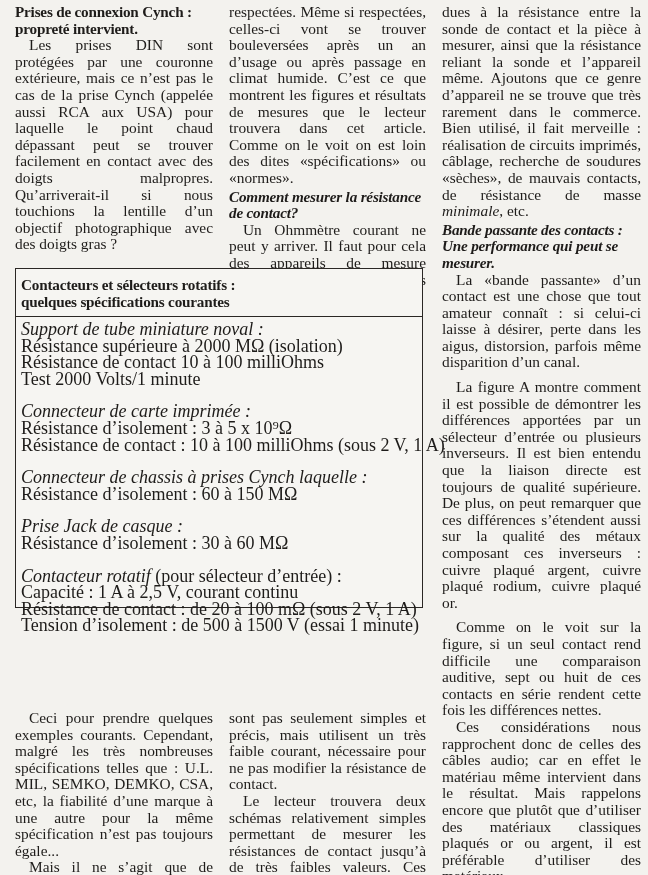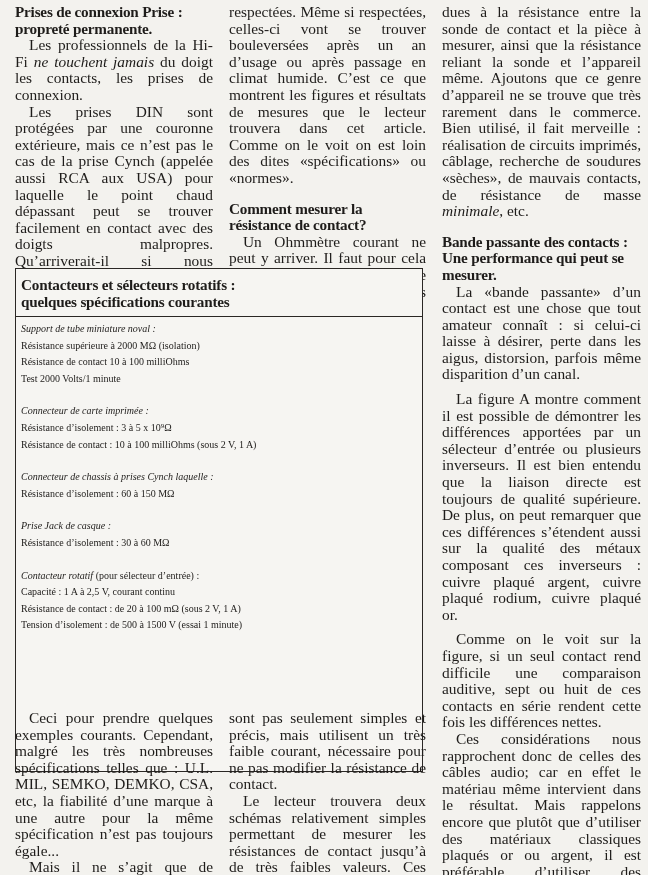--- a/index.html
+++ b/index.html
@@ -17,50 +17,49 @@
     text-align: justify;
     hyphens: none;
   }
   .col p { margin: 0; text-indent: 14px; }
   .col p.noind { text-indent: 0; }
   .col p.gap { margin-top: 8px; }
   .col h3 {
     margin: 0; font-size: 15.2px; font-weight: bold; line-height: 16.6px;
     text-align: left; letter-spacing: -0.2px;
   }
-  .col h3.gap { margin-top: 14px; }
+  .col h3.gap { margin-top: 2px; font-style: italic; }
   .c1 { left: 15px; top: 4px; width: 198px; }
   .c2 { left: 229px; top: 4px; width: 197px; }
   .c3 { left: 442px; top: 4px; width: 199px; }
   .c1b { left: 15px; top: 710px; width: 198px; }
   .c2b { left: 229px; top: 710px; width: 197px; }
 
   .spec-box {
-    position: absolute; left: 15px; top: 268px; width: 408px; height: 504px;
+    position: absolute; left: 15px; top: 268px; width: 408px; height: 340px;
     border: 1.6px solid #2a2724; box-sizing: border-box;
     background: #f6f5f2;
   }
   .spec-head {
     border-bottom: 1.6px solid #2a2724;
     padding: 7px 5px 6px 5px;
     font-weight: bold; font-size: 15.2px; line-height: 17px;
     letter-spacing: -0.2px;
   }
-  .spec-body { padding: 4px 5px 0 5px; font-size: 10px; line-height: 16.6px; }
+  .spec-body { padding: 4px 5px 0 5px; font-size: 18px; line-height: 16.6px; }
   .spec-group { margin-bottom: 16px; }
   .spec-group .t { font-style: italic; }
   .spec-group .line { white-space: nowrap; }
   i, .it { font-style: italic; }
 </style>
 </head>
 <body>
 
 <div class="col c1">
-  <h3>Prises de connexion Prise : propreté permanente.</h3>
-  <p><span>Les professionnels de la Hi-Fi </span><i>ne touchent jamais</i><span> du doigt les contacts, les prises de connexion.</span></p>
+  <h3>Prises de connexion Cynch : propreté intervient.</h3>
   <p>Les prises DIN sont protégées par une couronne extérieure, mais ce n’est pas le cas de la prise Cynch (appelée aussi RCA aux USA) pour laquelle le point chaud dépassant peut se trouver facilement en contact avec des doigts malpropres. Qu’arriverait-il si nous touchions la lentille d’un objectif photographique avec des doigts gras ?</p>
 </div>
 
 <div class="col c2">
   <p class="noind">respectées. Même si respectées, celles-ci vont se trouver bouleversées après un an d’usage ou après passage en climat humide. C’est ce que montrent les figures et résultats de mesures que le lecteur trouvera dans cet article. Comme on le voit on est loin des dites «spécifications» ou «normes».</p>
   <h3 class="gap">Comment mesurer la résistance de contact?</h3>
   <p>Un Ohmmètre courant ne peut y arriver. Il faut pour cela des appareils de mesure spéciaux très sensibles, dont les meilleurs ne</p>
 </div>
 
 <div class="col c3">

